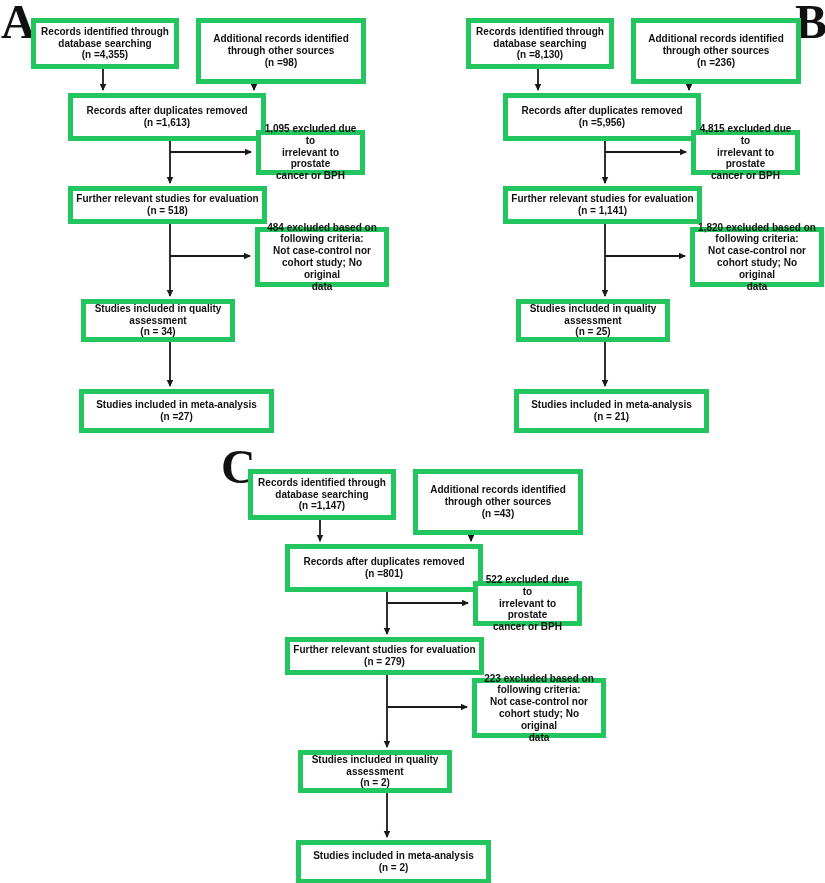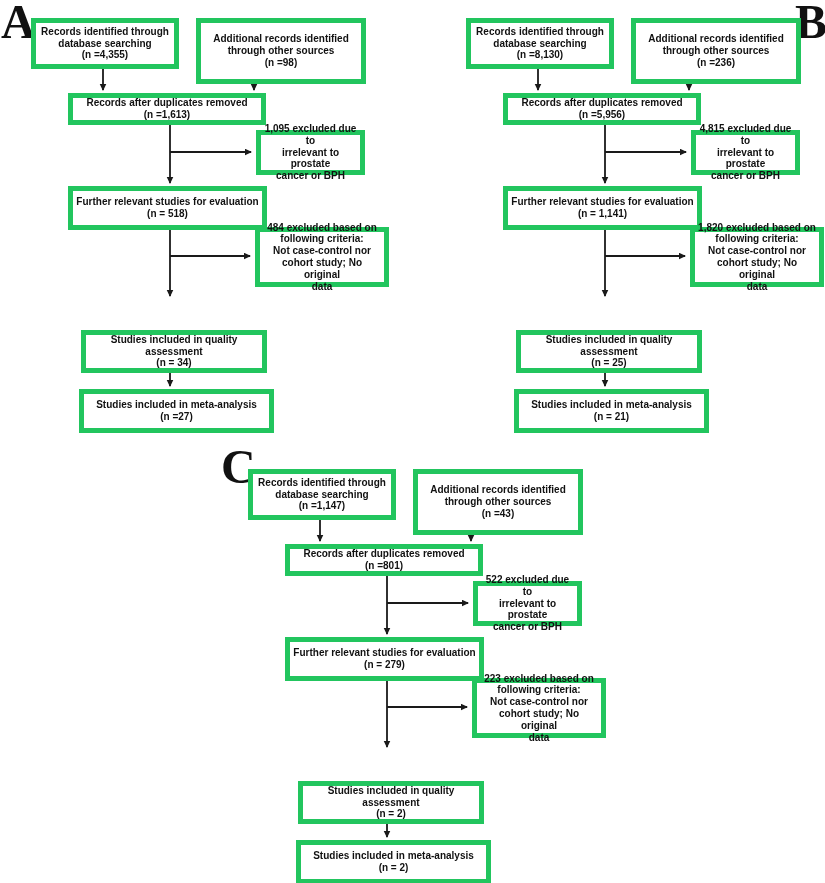--- a/index.html
+++ b/index.html
@@ -48,25 +48,25 @@
     text-align: center;
     white-space: pre-line;
     display: flex;
     align-items: center;
     justify-content: center;
     padding: 2px 3px;
   }
   
   .b-identified { left: 31px;  top: 4px;   width: 148px; height: 51px; }
   .b-additional { left: 196px; top: 4px;   width: 170px; height: 66px; }
-  .b-deduped    { left: 68px;  top: 79px;  width: 198px; height: 32px; }
+  .b-deduped    { left: 68px;  top: 79px;  width: 198px; height: 48px; }
   .b-excl1      { left: 256px; top: 116px; width: 109px; height: 45px; }
-  .b-eval       { left: 68px;  top: 172px; width: 199px; height: 44px; }
+  .b-eval       { left: 68px;  top: 172px; width: 199px; height: 38px; }
   .b-excl2      { left: 255px; top: 213px; width: 134px; height: 60px; }
-  .b-quality    { left: 81px;  top: 285px; width: 186px; height: 43px; margin-top: 31px; }
+  .b-quality    { left: 81px;  top: 285px; width: 154px; height: 43px; }
   .b-meta       { left: 79px;  top: 375px; width: 195px; height: 44px; }
 </style>
 </head>
 <body>
 
 <div id="figure">
 
   <div class="panel panel-a">
     <div class="panel-letter">A</div>
     <svg class="arrows" viewBox="0 0 400 432">

